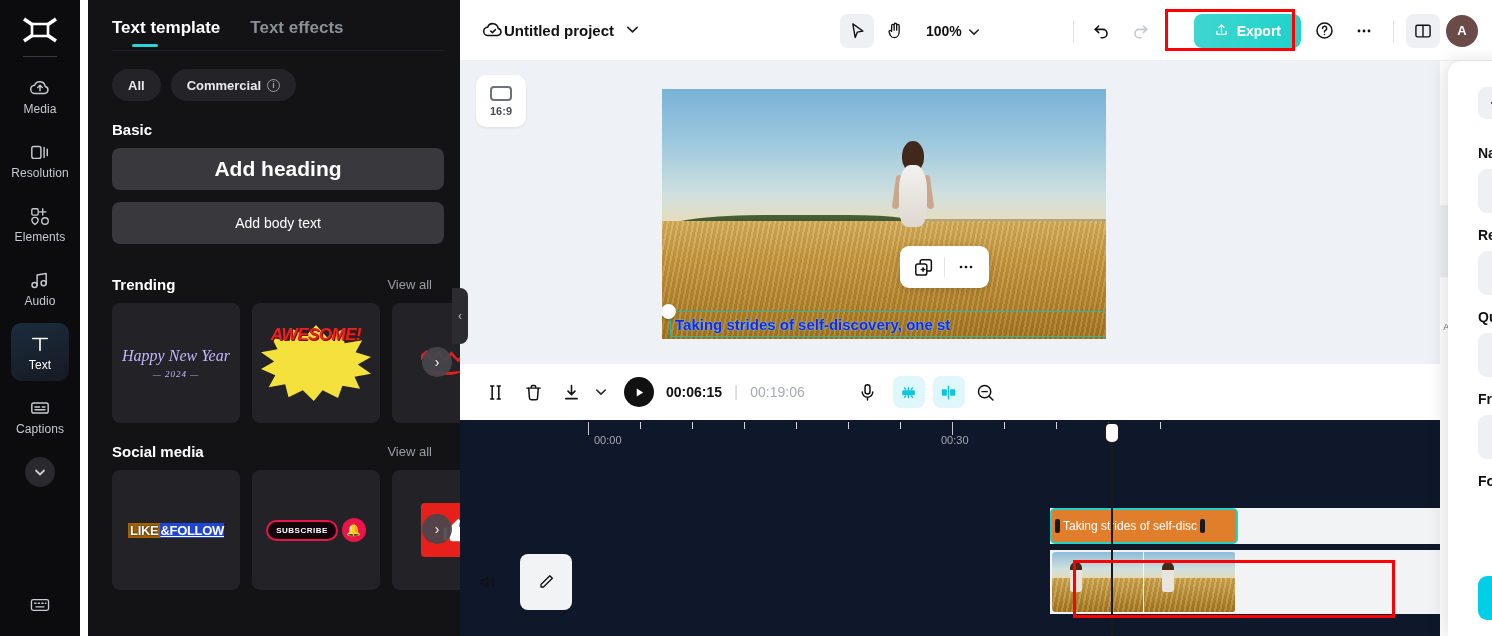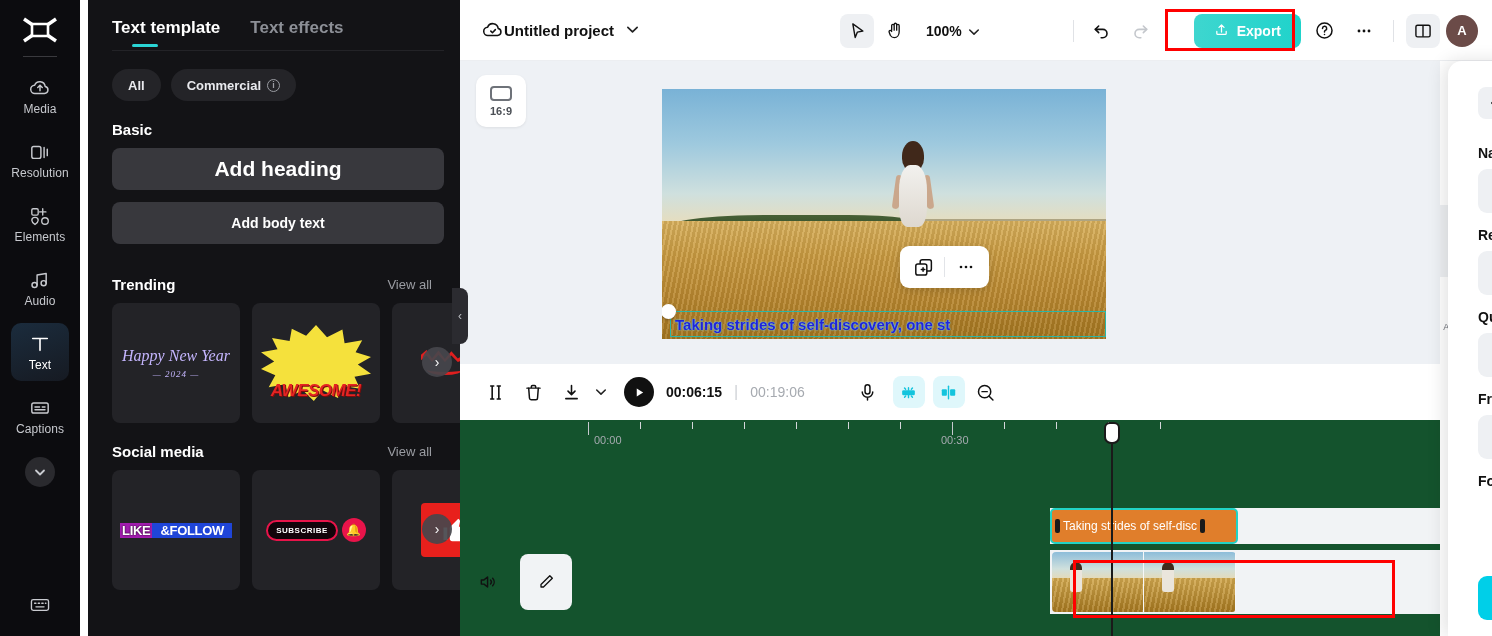--- a/index.html
+++ b/index.html
@@ -50,50 +50,50 @@
                 font-size: 9px; display:flex; align-items:center; justify-content:center; color:#9a9ca2; }
 
   .sec-title { font-size: 15px; font-weight: bold; padding: 20px 24px 10px 24px; }
   .sec-head { display:flex; justify-content:space-between; align-items:center; padding: 20px 36px 10px 24px; }
   .sec-head .t { font-size:15px; font-weight:bold; }
   .sec-head .v { font-size:13px; color:#9a9ca2; cursor:pointer; }
 
   .big-btn { margin: 0 24px 12px 24px; height: 42px; background:#38383d; border-radius: 8px;
              display:flex; align-items:center; justify-content:center; color:#fff; cursor:pointer; }
   .big-btn.h { font-size: 21px; font-weight: bold; }
-  .big-btn.b { font-size: 14px; font-weight: bold; }
+  .big-btn.b { font-size: 14px; font-weight: normal; }
 
   .tpl-row { display:flex; gap: 12px; padding: 0 24px; position: relative; }
   .tpl {
     width: 128px; height: 120px; border-radius: 8px; background:#232327;
     display:flex; align-items:center; justify-content:center; overflow:hidden; cursor:pointer;
     flex: none;
   }
   .row-next {
     position:absolute; right: 16px; top: 44px; width: 30px; height: 30px; border-radius: 50%;
     background: rgba(70,70,76,.92); color:#fff; display:flex; align-items:center; justify-content:center; cursor:pointer;
     font-size: 14px;
   }
   .hny { color:#c4b5fd; font-family:"Liberation Serif", serif; font-style: italic; font-size: 16px; text-align:center; line-height:1.25; }
   .hny .y { font-size: 9px; letter-spacing:1px; display:block; margin-top:3px; }
-  .awe-wrap { position:relative; width:110px; height:76px; display:flex; align-items:flex-end; justify-content:center; }
+  .awe-wrap { position:relative; width:110px; height:76px; display:flex; align-items:flex-start; justify-content:center; }
   .star {
     position:absolute; inset:0; background:#f5e13c;
     clip-path: polygon(50% 0%,60% 16%,74% 6%,76% 24%,92% 20%,86% 36%,100% 42%,88% 52%,100% 64%,85% 68%,90% 84%,74% 80%,70% 96%,56% 86%,48% 100%,38% 86%,25% 95%,22% 78%,7% 82%,13% 66%,0% 58%,12% 48%,0% 36%,15% 32%,10% 17%,26% 21%,28% 5%,41% 14%);
   }
   .awe-txt { position:relative; color:#e52322; font-weight:bold; font-size:17px; font-style:italic;
              letter-spacing:-.5px; text-shadow: 1px 1px 0 #7a0c0c; }
   .zig { width:70px; height:34px; position:relative; }
   .zig .z { position:absolute; left:0; top:4px; width:46px; height:12px; background:#e01f1f;
             clip-path: polygon(0 40%,12% 0,24% 70%,38% 5%,52% 75%,66% 10%,80% 70%,100% 25%,100% 70%,80% 100%,66% 45%,52% 100%,38% 40%,24% 100%,12% 45%,0 85%); }
   .zig .b { position:absolute; left:44px; top:8px; width:11px; height:13px; background:#1f63e0; border-radius:2px; }
   .zig .c { position:absolute; left:6px; top:18px; width:36px; height:11px; border-bottom:3px solid #e01f1f; border-radius:0 0 50% 50%; }
   .lf { font-weight:bold; font-size:13px; letter-spacing:-.3px; }
-  .lf .a { background:#a21caf; color:#fff; padding:0 2px; text-shadow:0 0 2px #000; }
-  .lf .b { color:#fff; background:#1f45d8; padding:0 8px; }
+  .lf .a { background:#a16207; color:#fff; padding:0 2px; text-shadow:0 0 2px #000; }
+  .lf .b { color:#fff; background:#1f45d8; padding:0 0;text-decoration:underline; }
   .sub { display:flex; align-items:center; gap:4px; }
   .sub .pill { border:2px solid #e8144a; background:#12040a; color:#fff; font-size:8px; font-weight:bold;
                border-radius:12px; padding:4px 8px; letter-spacing:.5px; }
   .sub .bell { width:24px; height:24px; border-radius:50%; background:#e8144a; color:#fff;
                display:flex; align-items:center; justify-content:center; font-size:12px; }
   .thumbup { width:70px; height:54px; background:#e8201c; border-radius:4px; display:flex; align-items:center; justify-content:center; }
 
   
   .collapse {
     position:absolute; left: 452px; top: 288px; width: 16px; height: 56px;
@@ -177,21 +177,21 @@
             display:flex; align-items:center; gap: 4px; padding-left: 18px; }
   .tl-ico { width: 34px; height:34px; display:flex; align-items:center; justify-content:center; color:#121212; cursor:pointer; }
   .play-btn { width:30px;height:30px;border-radius:50%;background:#111;color:#fff;display:flex;
               align-items:center;justify-content:center; margin: 0 8px 0 10px; cursor:pointer; font-size: 11px; }
   .tc-cur { font-size:14px; font-weight:bold; color:#111; }
   .tc-sep { color:#cfd2d6; margin: 0 8px; }
   .tc-tot { font-size:14px; color:#a6aab0; }
   .tl-ico.cy { width:32px; height:32px; border-radius:8px; background:#dff7fb; color:#13c4dd; margin-left: 4px; }
 
   
-  .tl { position:absolute; left:0; top: 420px; right:0; bottom:0; background:#14532d; }
+  .tl { position:absolute; left:0; top: 420px; right:0; bottom:0; background:#0f172a; }
   .ruler { position:absolute; left: 0; top: 0; right:0; height: 32px; }
   .tick { position:absolute; top: 2px; width:1px; height: 7px; background:#d3d6da; }
   .tick.major { height: 13px; background:#c6c9ce; }
   .rlbl { position:absolute; top: 14px; font-size: 11px; color:#a6aab0; }
   .playhead { position:absolute; left: 651px; top: 4px; width: 1.5px; height: 212px; background:#1a1a1a; z-index: 8;}
   .playhead-knob { position:absolute; left: 644px; top: 2px; width: 16px; height: 22px; background:#fff;
                    border: 2px solid #1a1a1a; border-radius: 6px 6px 7px 7px; z-index: 9; cursor: grab; }
   .track { position:absolute; left: 590px; right: 0; background:#f1f3f5; }
   .track.t1 { top: 88px; height: 36px; }
   .track.t2 { top: 130px; height: 64px; }

